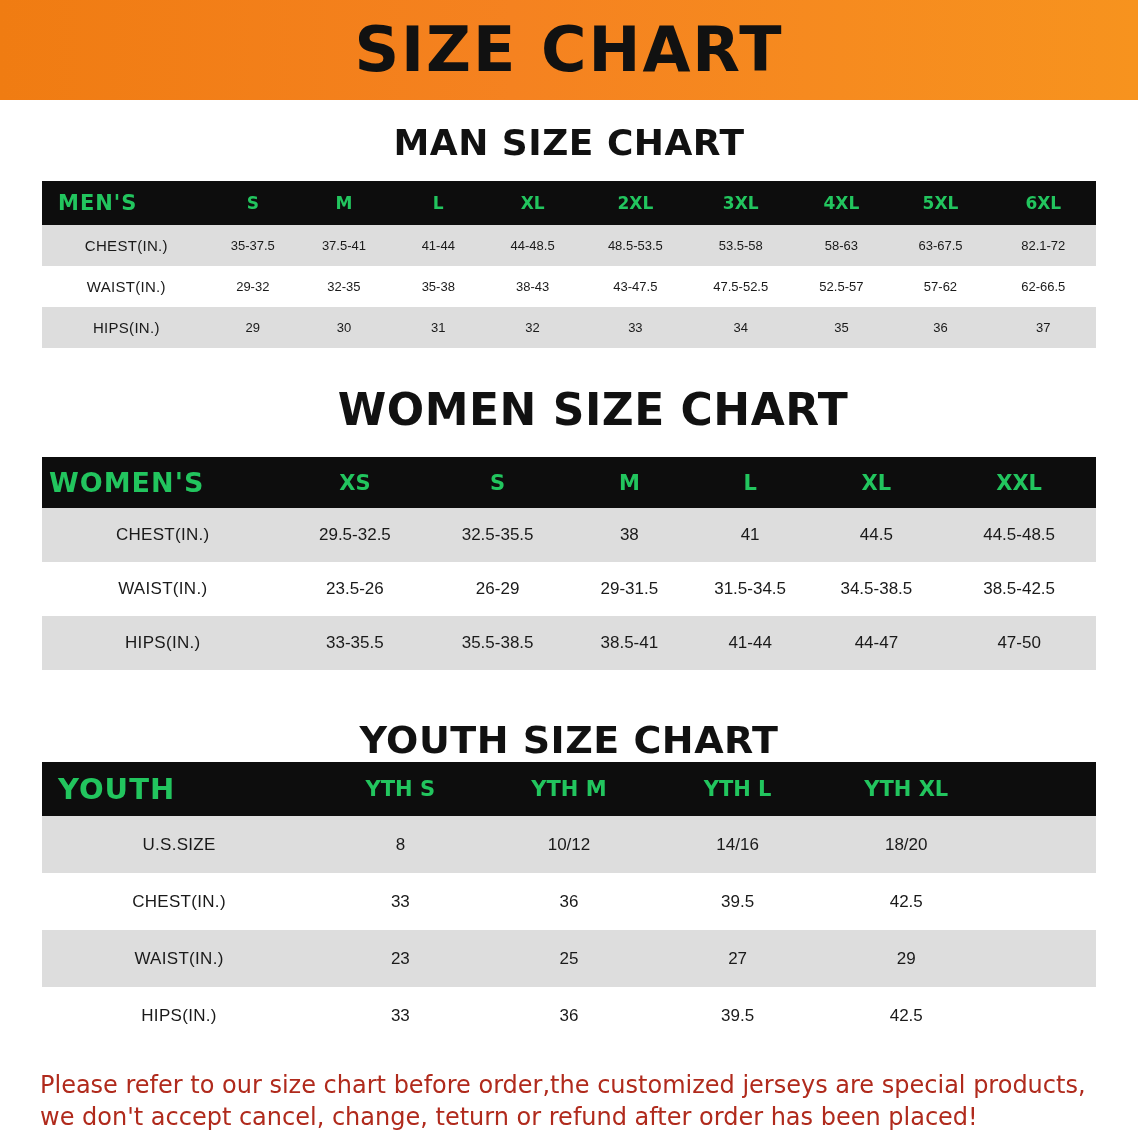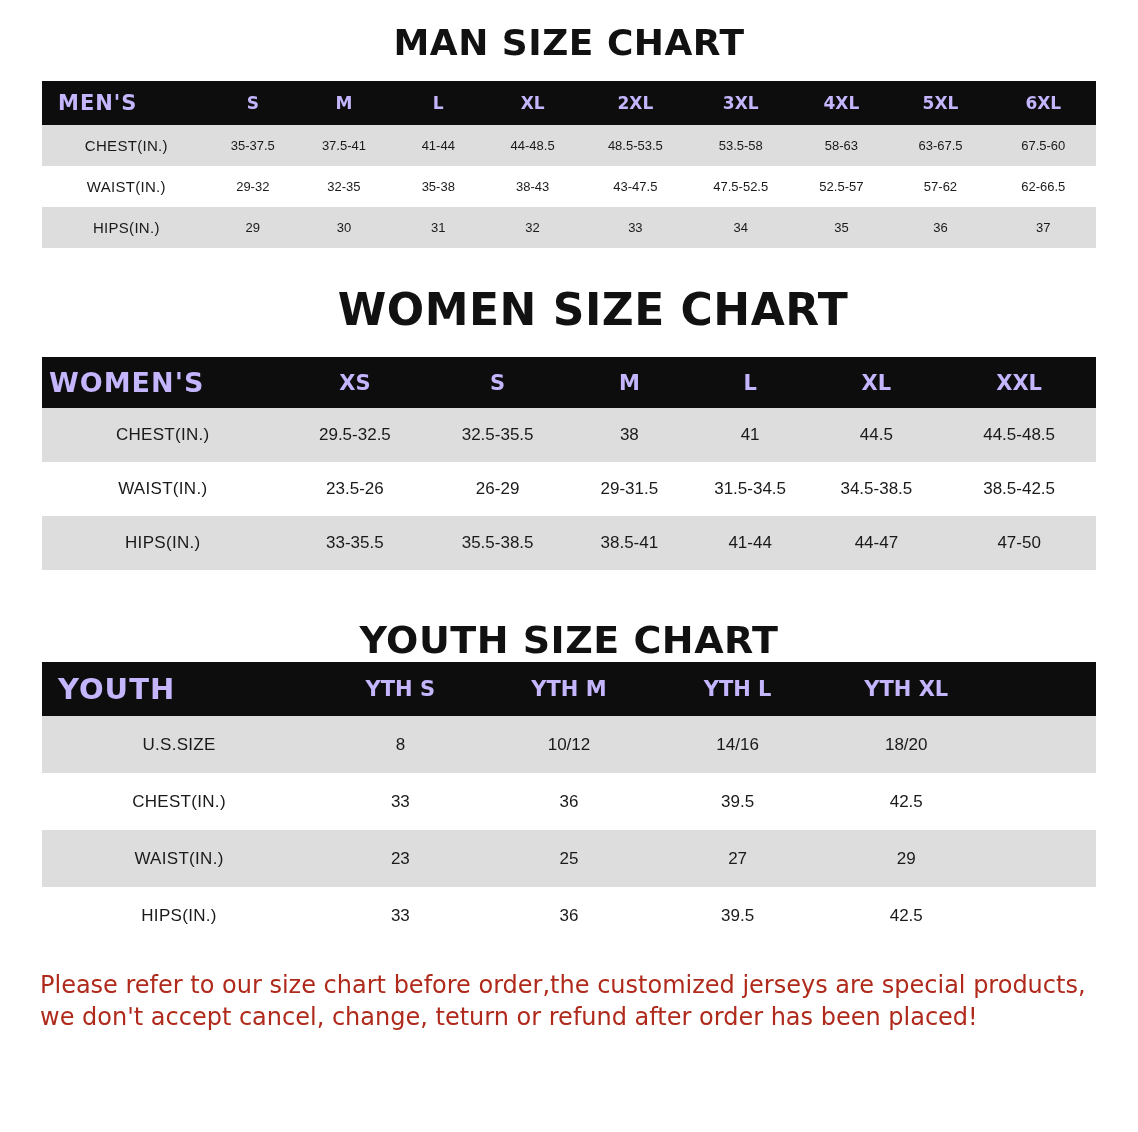--- a/index.html
+++ b/index.html
@@ -69,21 +69,21 @@
   .table-wrap {
     margin: 0 42px;
   }
   table {
     width: 100%;
     border-collapse: collapse;
     table-layout: fixed;
   }
   thead tr {
     background: #0d0d0d;
-    color: #c4b5fd;
+    color: #22c55e;
   }
   thead th {
     font-family: "DejaVu Sans", sans-serif;
     font-weight: bold;
     padding: 10px 4px;
     text-align: center;
   }
   thead th.rowhead {
     text-align: left;
     padding-left: 16px;
@@ -131,20 +131,23 @@
     font-family: "DejaVu Sans", sans-serif;
     text-align: left;
   }
   .note div { white-space: nowrap; }
 </style>
 </head>
 <body>
 
 <div class="page">
 
+  <div class="banner">
+    <div class="banner-title">SIZE CHART</div>
+  </div>
 
   <div class="section-title title-man">MAN SIZE CHART</div>
   <div class="table-wrap">
     <table class="men-table">
       <colgroup>
         <col style="width:16%">
         <col style="width:8%">
           <col style="width:9.3%">
           <col style="width:8.6%">
           <col style="width:9.3%">
@@ -172,21 +175,21 @@
         <tr class="shade">
           <td class="rowhead">CHEST(IN.)</td>
           <td>35-37.5</td>
           <td>37.5-41</td>
           <td>41-44</td>
           <td>44-48.5</td>
           <td>48.5-53.5</td>
           <td>53.5-58</td>
           <td>58-63</td>
           <td>63-67.5</td>
-          <td>67.5-60</td>
+          <td>82.1-72</td>
         </tr>
         <tr class="plain">
           <td class="rowhead">WAIST(IN.)</td>
           <td>29-32</td>
           <td>32-35</td>
           <td>35-38</td>
           <td>38-43</td>
           <td>43-47.5</td>
           <td>47.5-52.5</td>
           <td>52.5-57</td>

